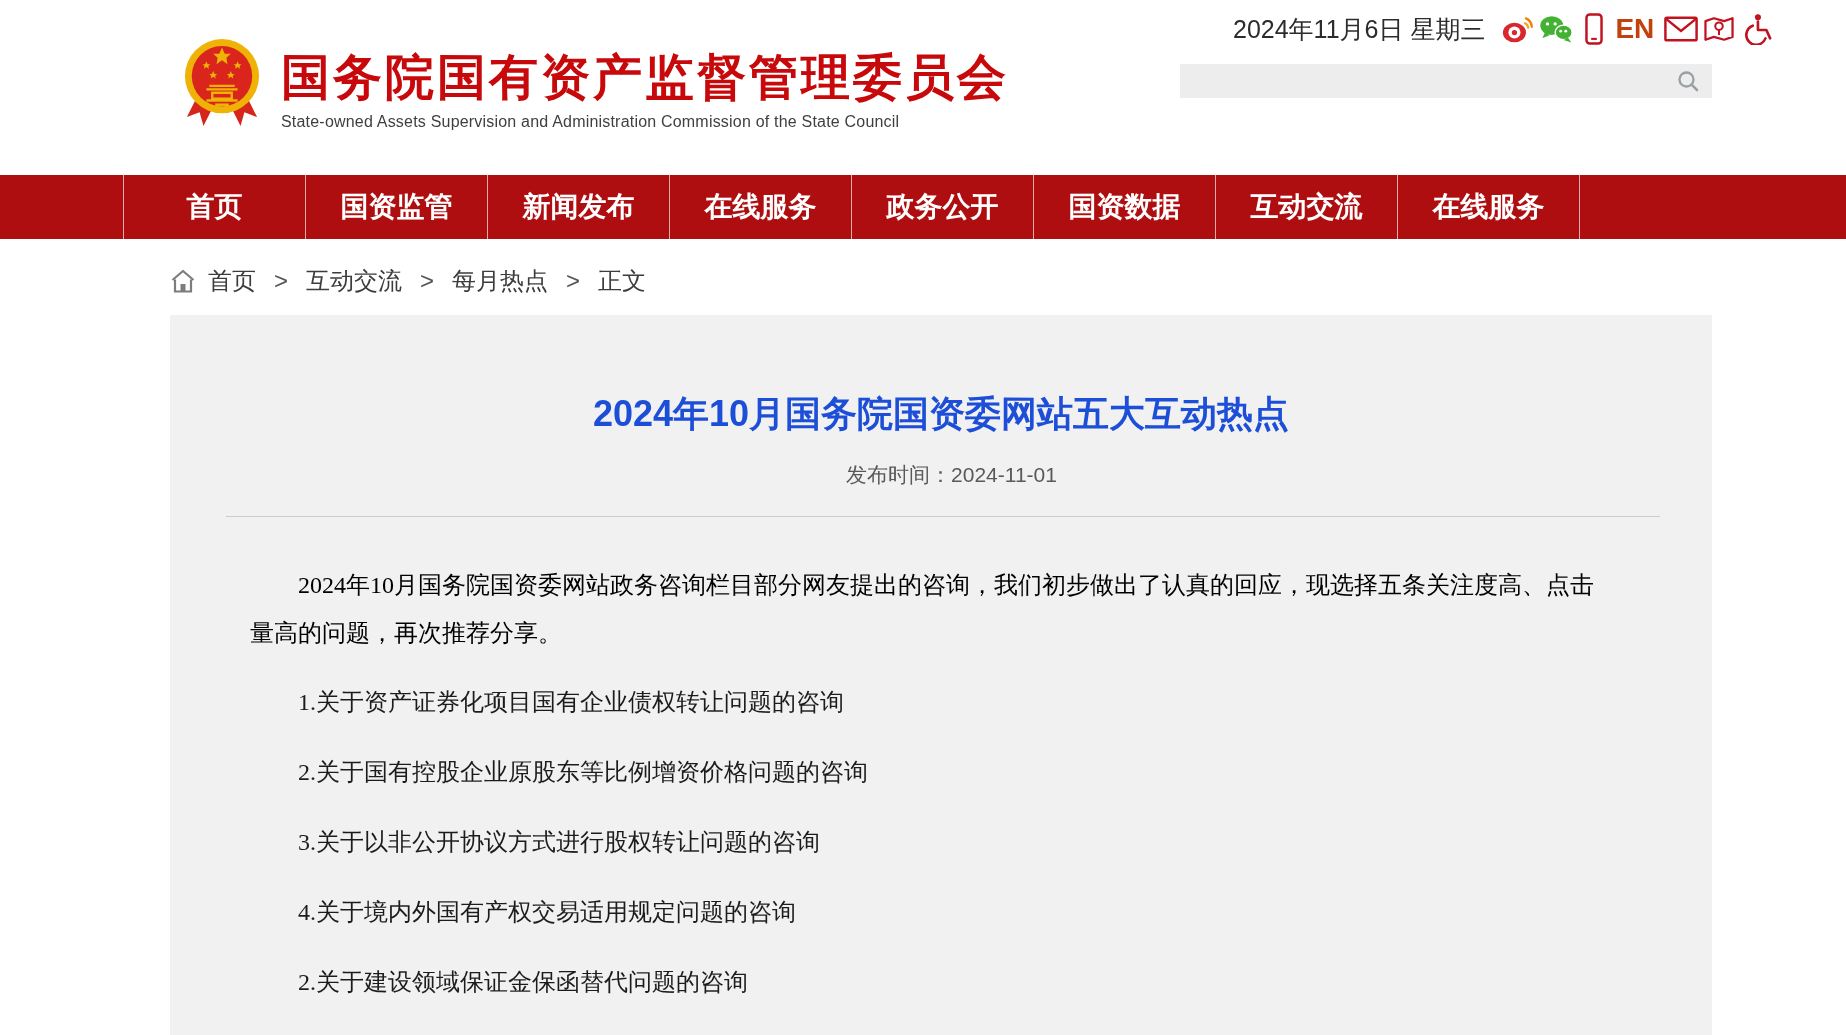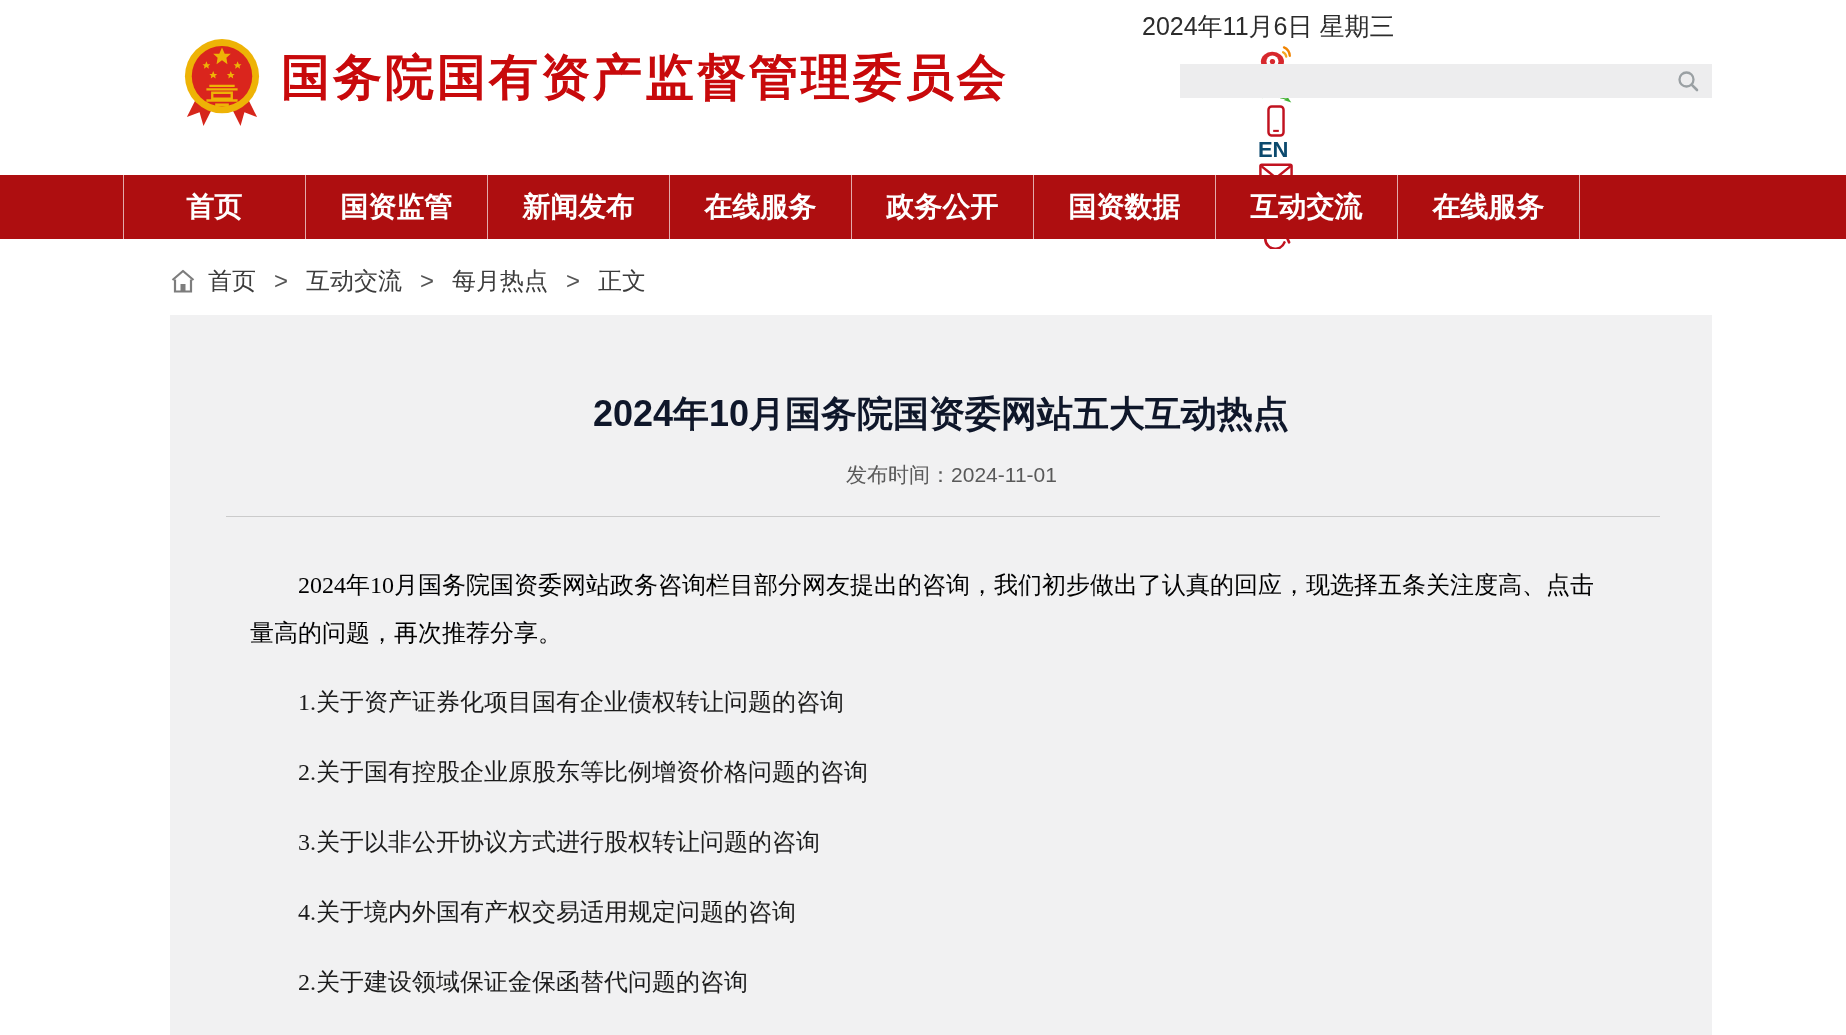--- a/index.html
+++ b/index.html
@@ -6,24 +6,24 @@
   .page{position:relative;width:1846px;height:1035px;background:#ffffff;overflow:hidden;
         font-family:"Liberation Sans","DejaVu Sans",sans-serif;}
 
   
   .header{position:absolute;top:0;left:0;width:1846px;height:175px;background:#ffffff;}
   .emblem{position:absolute;left:183px;top:34px;width:78px;height:96px;}
   .brand{position:absolute;left:281px;top:48px;}
   .brand-zh{font-size:49px;font-weight:bold;color:#c8090b;letter-spacing:3px;line-height:58px;white-space:nowrap;}
   .brand-en{font-size:16px;color:#3f3f3f;letter-spacing:0.2px;margin-top:7px;white-space:nowrap;}
 
-  .topbar{position:absolute;left:1142px;top:10px;height:38px;display:flex;align-items:center;flex-direction:column;}
+  .topbar{position:absolute;left:1233px;top:10px;height:38px;display:flex;align-items:center;}
   .date{font-size:25px;color:#2c2c2c;white-space:nowrap;margin-right:12px;}
   .ticon{display:flex;align-items:center;justify-content:center;width:34px;height:34px;margin-left:4px;cursor:pointer;}
-  .lang{font-size:22px;font-weight:bold;color:#0c4a6e;margin:0 6px 0 4px;cursor:pointer;}
+  .lang{font-size:28px;font-weight:bold;color:#c2410c;margin:0 6px 0 4px;cursor:pointer;}
 
   .searchbar{position:absolute;left:1180px;top:64px;width:532px;height:34px;background:#ededee;}
   .searchbar input{position:absolute;left:10px;top:0;width:470px;height:34px;border:none;background:transparent;
                    outline:none;font-size:18px;color:#333;}
   .search-btn{position:absolute;right:12px;top:5px;width:24px;height:24px;cursor:pointer;}
 
   
   .nav{position:absolute;top:175px;left:0;width:1846px;height:64px;background:#ae0e10;}
   .nav-inner{position:absolute;left:123px;top:0;display:flex;height:64px;}
   .nav-item{width:181px;height:64px;line-height:64px;text-align:center;color:#ffffff;font-size:28px;
@@ -32,21 +32,21 @@
 
   
   .breadcrumb{position:absolute;left:170px;top:262px;height:38px;display:flex;align-items:center;
               font-size:24px;color:#3c3c3c;}
   .crumb{cursor:pointer;white-space:nowrap;}
   .crumb-sep{margin:0 18px;color:#555555;}
   .home-icon{width:26px;height:25px;margin-right:12px;}
 
   
   .panel{position:absolute;left:170px;top:315px;width:1542px;height:720px;background:#f1f1f2;}
-  .article-title{margin:76px 40px 0 40px;text-align:center;font-size:36px;font-weight:bold;color:#0f172a;line-height:46px;}
+  .article-title{margin:76px 40px 0 40px;text-align:center;font-size:36px;font-weight:bold;color:#1d4ed8;line-height:46px;}
   .article-meta{margin-top:24px;text-align:center;font-size:21px;color:#595959;padding-left:21px;}
   .divider{margin:27px 52px 0 56px;border:none;border-top:1px solid #cbcbcb;height:0;}
   .article-body{margin:44px 97px 0 80px;font-family:"Liberation Serif","DejaVu Serif",serif;
                 font-size:24px;color:#000000;line-height:48px;text-indent:2em;}
   .article-list{margin:30px 97px 0 80px;font-family:"Liberation Serif","DejaVu Serif",serif;
                 font-size:24px;color:#1c1c1c;}
   .article-list .item{text-indent:2em;line-height:30px;margin-bottom:40px;white-space:nowrap;}
 </style>
 </head>
 <body>
@@ -64,20 +64,21 @@
       <polygon points="0,-10 2.94,-3.09 9.51,-3.09 4.76,1.18 5.88,8.09 0,4 -5.88,8.09 -4.76,1.18 -9.51,-3.09 -2.94,-3.09" transform="translate(24,31) scale(0.42)" fill="#eeb306"></polygon>
       <polygon points="0,-10 2.94,-3.09 9.51,-3.09 4.76,1.18 5.88,8.09 0,4 -5.88,8.09 -4.76,1.18 -9.51,-3.09 -2.94,-3.09" transform="translate(31,41) scale(0.42)" fill="#eeb306"></polygon>
       <polygon points="0,-10 2.94,-3.09 9.51,-3.09 4.76,1.18 5.88,8.09 0,4 -5.88,8.09 -4.76,1.18 -9.51,-3.09 -2.94,-3.09" transform="translate(56,31) scale(0.42)" fill="#eeb306"></polygon>
       <polygon points="0,-10 2.94,-3.09 9.51,-3.09 4.76,1.18 5.88,8.09 0,4 -5.88,8.09 -4.76,1.18 -9.51,-3.09 -2.94,-3.09" transform="translate(49,41) scale(0.42)" fill="#eeb306"></polygon>
       <path d="M27 52 h26 M24 55.5 h32 M30 59 h20 v6 h-20 z M24 67 h32" stroke="#eeb306" stroke-width="2.4" fill="none"></path>
       <rect x="33" y="70" width="14" height="3" fill="#eeb306"></rect>
     </svg>
 
     <div class="brand">
       <div class="brand-zh">国务院国有资产监督管理委员会</div>
+      <div class="brand-en">State-owned Assets Supervision and Administration Commission of the State Council</div>
     </div>
 
     <div class="topbar">
       <span class="date">2024年11月6日 星期三</span>
 
       <span class="ticon">
         <svg width="32" height="30" viewBox="0 0 36 32">
           <path d="M27 4 a11 11 0 0 1 6.5 9.5" stroke="#f08300" stroke-width="2.6" fill="none" stroke-linecap="round"></path>
           <path d="M26 9.5 a6 6 0 0 1 3.5 5" stroke="#f5a623" stroke-width="2.6" fill="none" stroke-linecap="round"></path>
           <ellipse cx="14" cy="20" rx="13" ry="11" fill="#d7282d"></ellipse>

